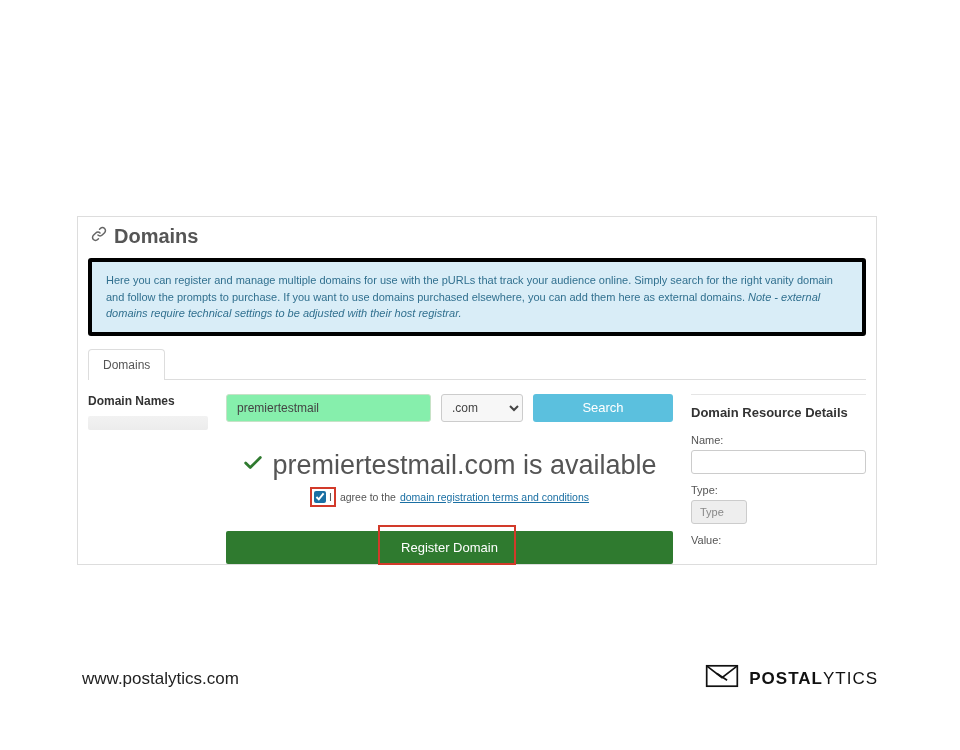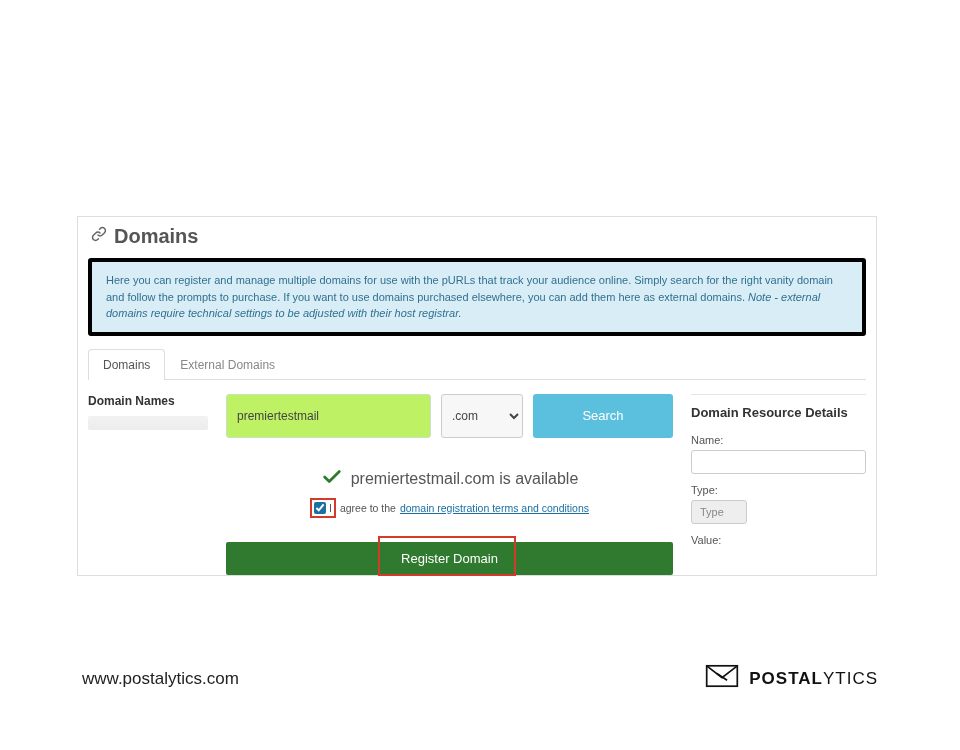--- a/index.html
+++ b/index.html
@@ -89,24 +89,24 @@
   .mid-col {
     flex: 1;
   }
   .search-row {
     display: flex;
     gap: 10px;
     align-items: stretch;
   }
   .domain-input {
     flex: 1;
-    background: #bef264;
+    background: #86efac;
     border: 1px solid #c7e2c7;
     border-radius: 3px;
-    padding: 14px 10px;
+    padding: 6px 10px;
     font-size: 12px;
     color: #444;
   }
   .tld-select {
     width: 82px;
     border: 1px solid #ccc;
     background: #f7f7f7;
     border-radius: 3px;
     font-size: 12px;
     padding: 4px 6px;
@@ -120,23 +120,22 @@
     border-radius: 3px;
     font-size: 13px;
     cursor: pointer;
   }
   .availability {
     text-align: center;
     margin-top: 28px;
   }
   .avail-line {
     display: inline-flex;
-    align-items: center;
     gap: 8px;
-    font-size: 16px;
+    font-size: 27px;
     color: #555;
     font-weight: 400;
   }
   .check-icon svg { width: 22px; height: 22px; fill: #2f7a2f; }
   .terms-line {
     margin-top: 6px;
     font-size: 10.5px;
     color: #555;
     display: inline-flex;
     align-items: center;
@@ -243,21 +242,20 @@
       <span>Domains</span>
     </h2>
   </div>
 
   <div class="info-alert">
     <span>Here you can register and manage multiple domains for use with the pURLs that track your audience online. Simply search for the right vanity domain and follow the prompts to purchase. If you want to use domains purchased elsewhere, you can add them here as external domains. </span><em>Note - external domains require technical settings to be adjusted with their host registrar.</em>
   </div>
 
   <div class="tabs">
     <div class="tab active">Domains</div>
-    <div class="tab">External Domains</div>
   </div>
 
   <div class="content-row">
 
     <div class="left-col">
       <div class="left-col-title">Domain Names</div>
       <div class="domain-item"></div>
     </div>
 
     <div class="mid-col">

